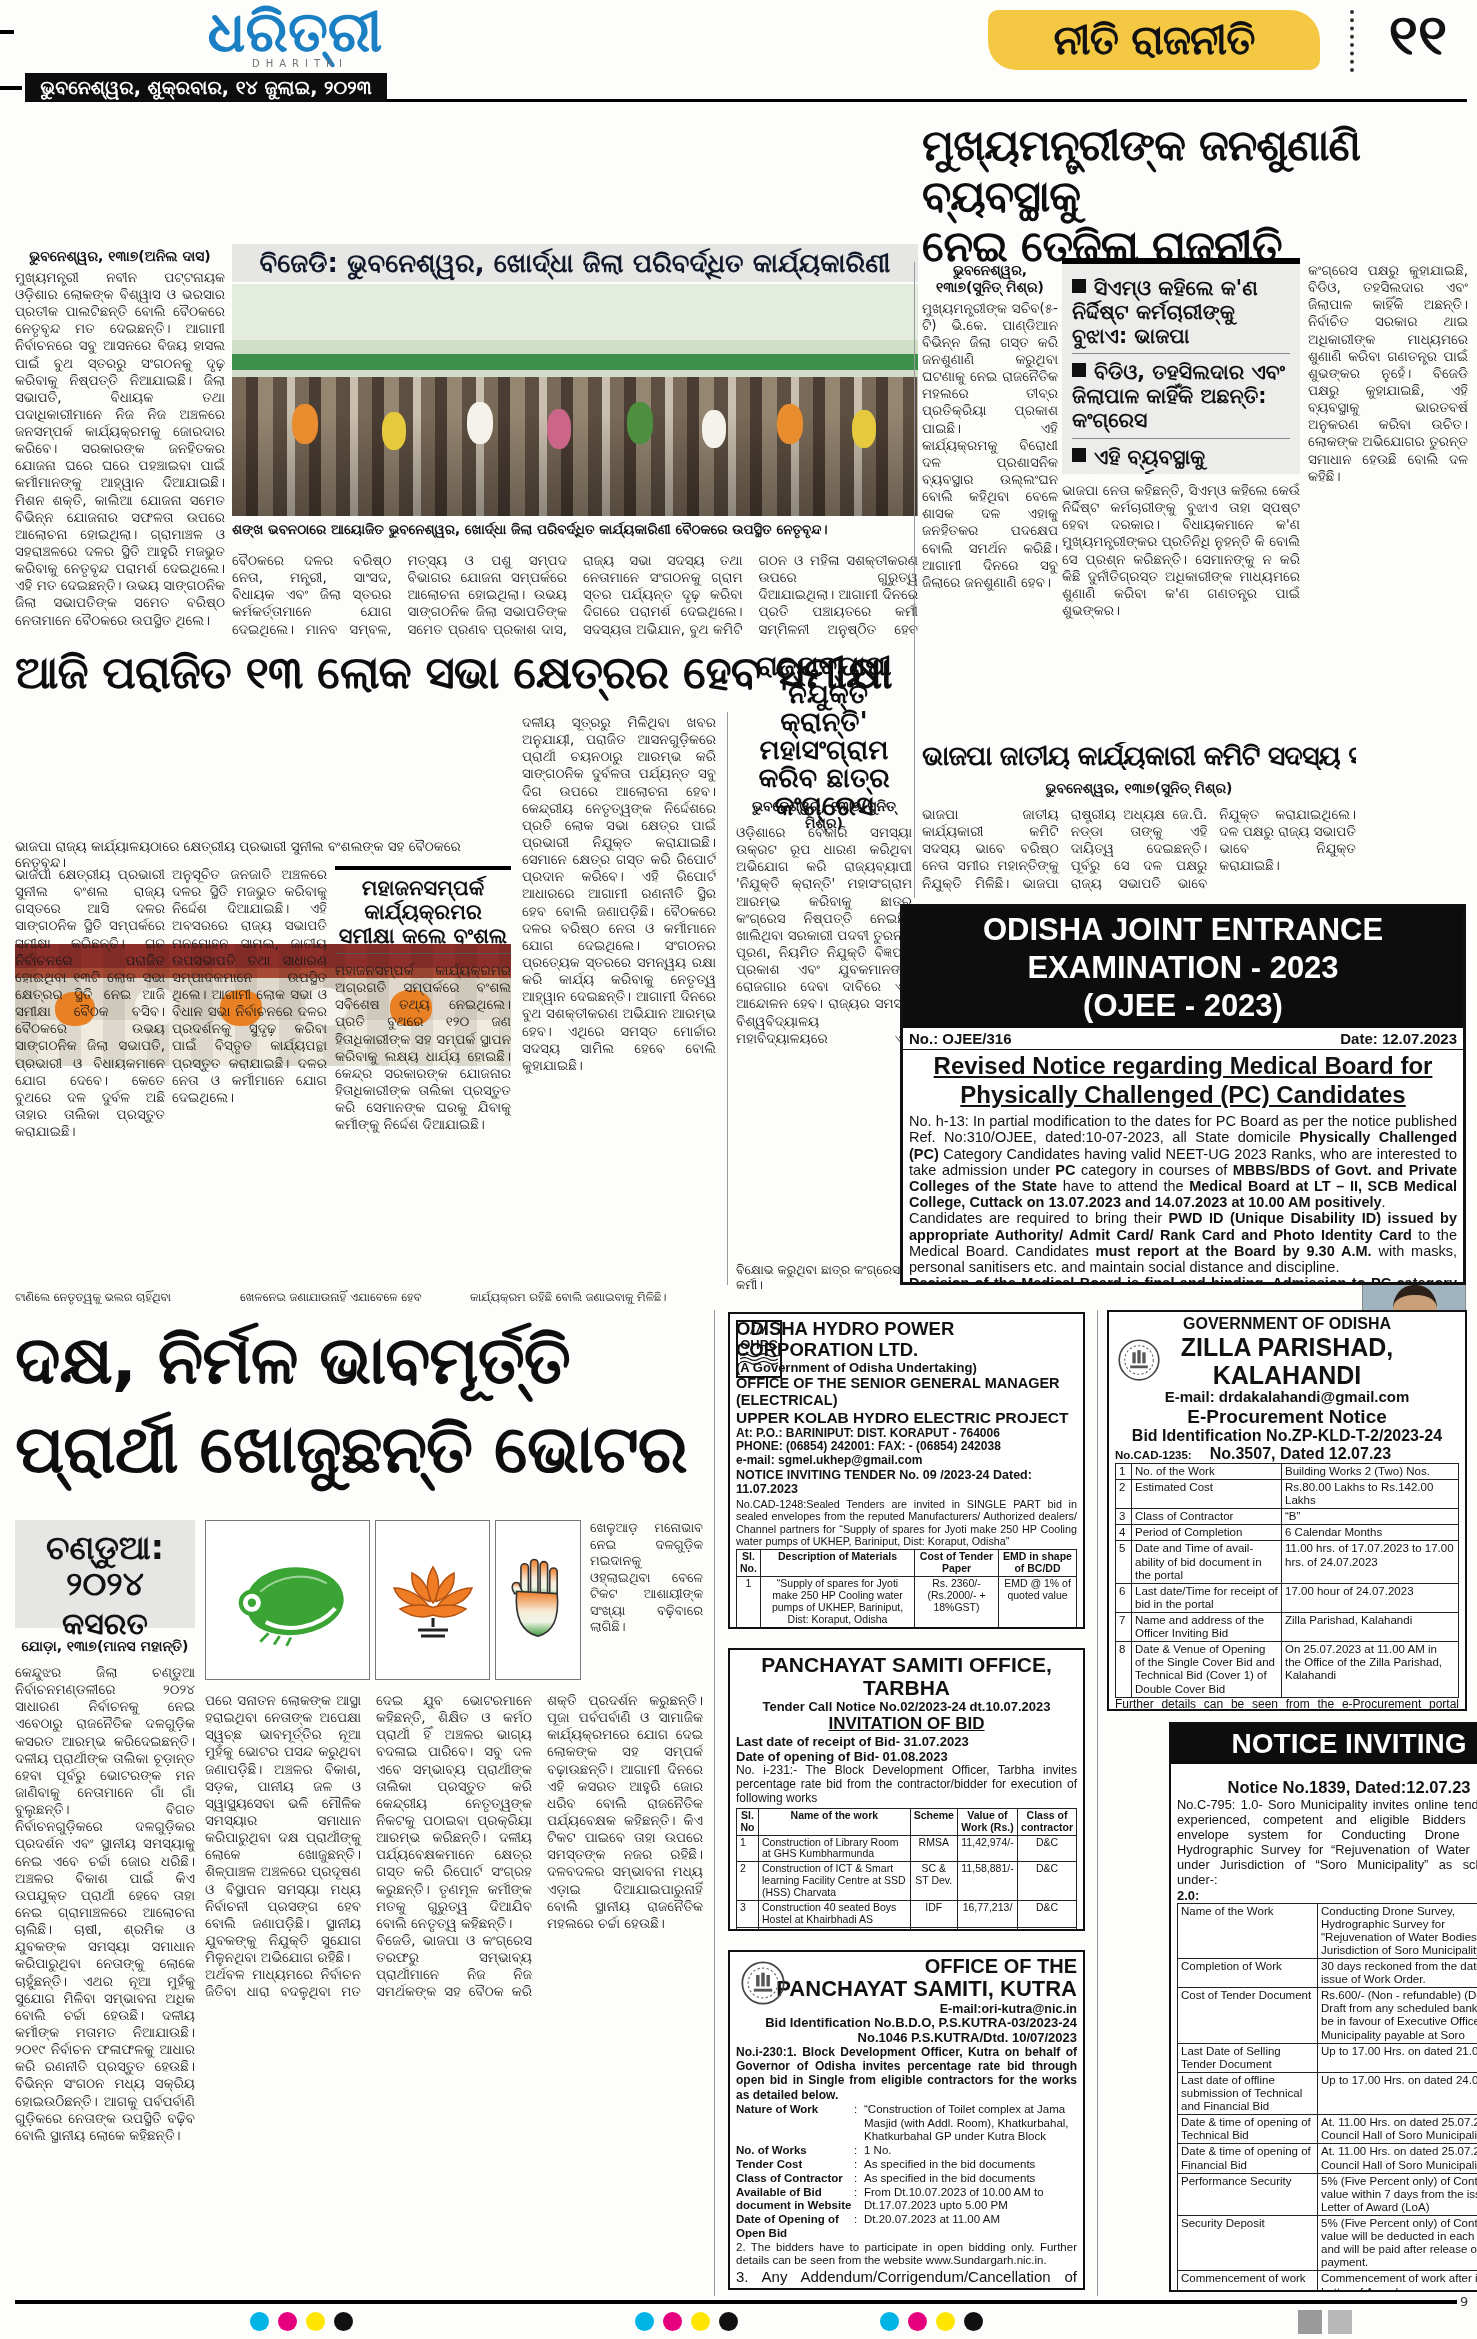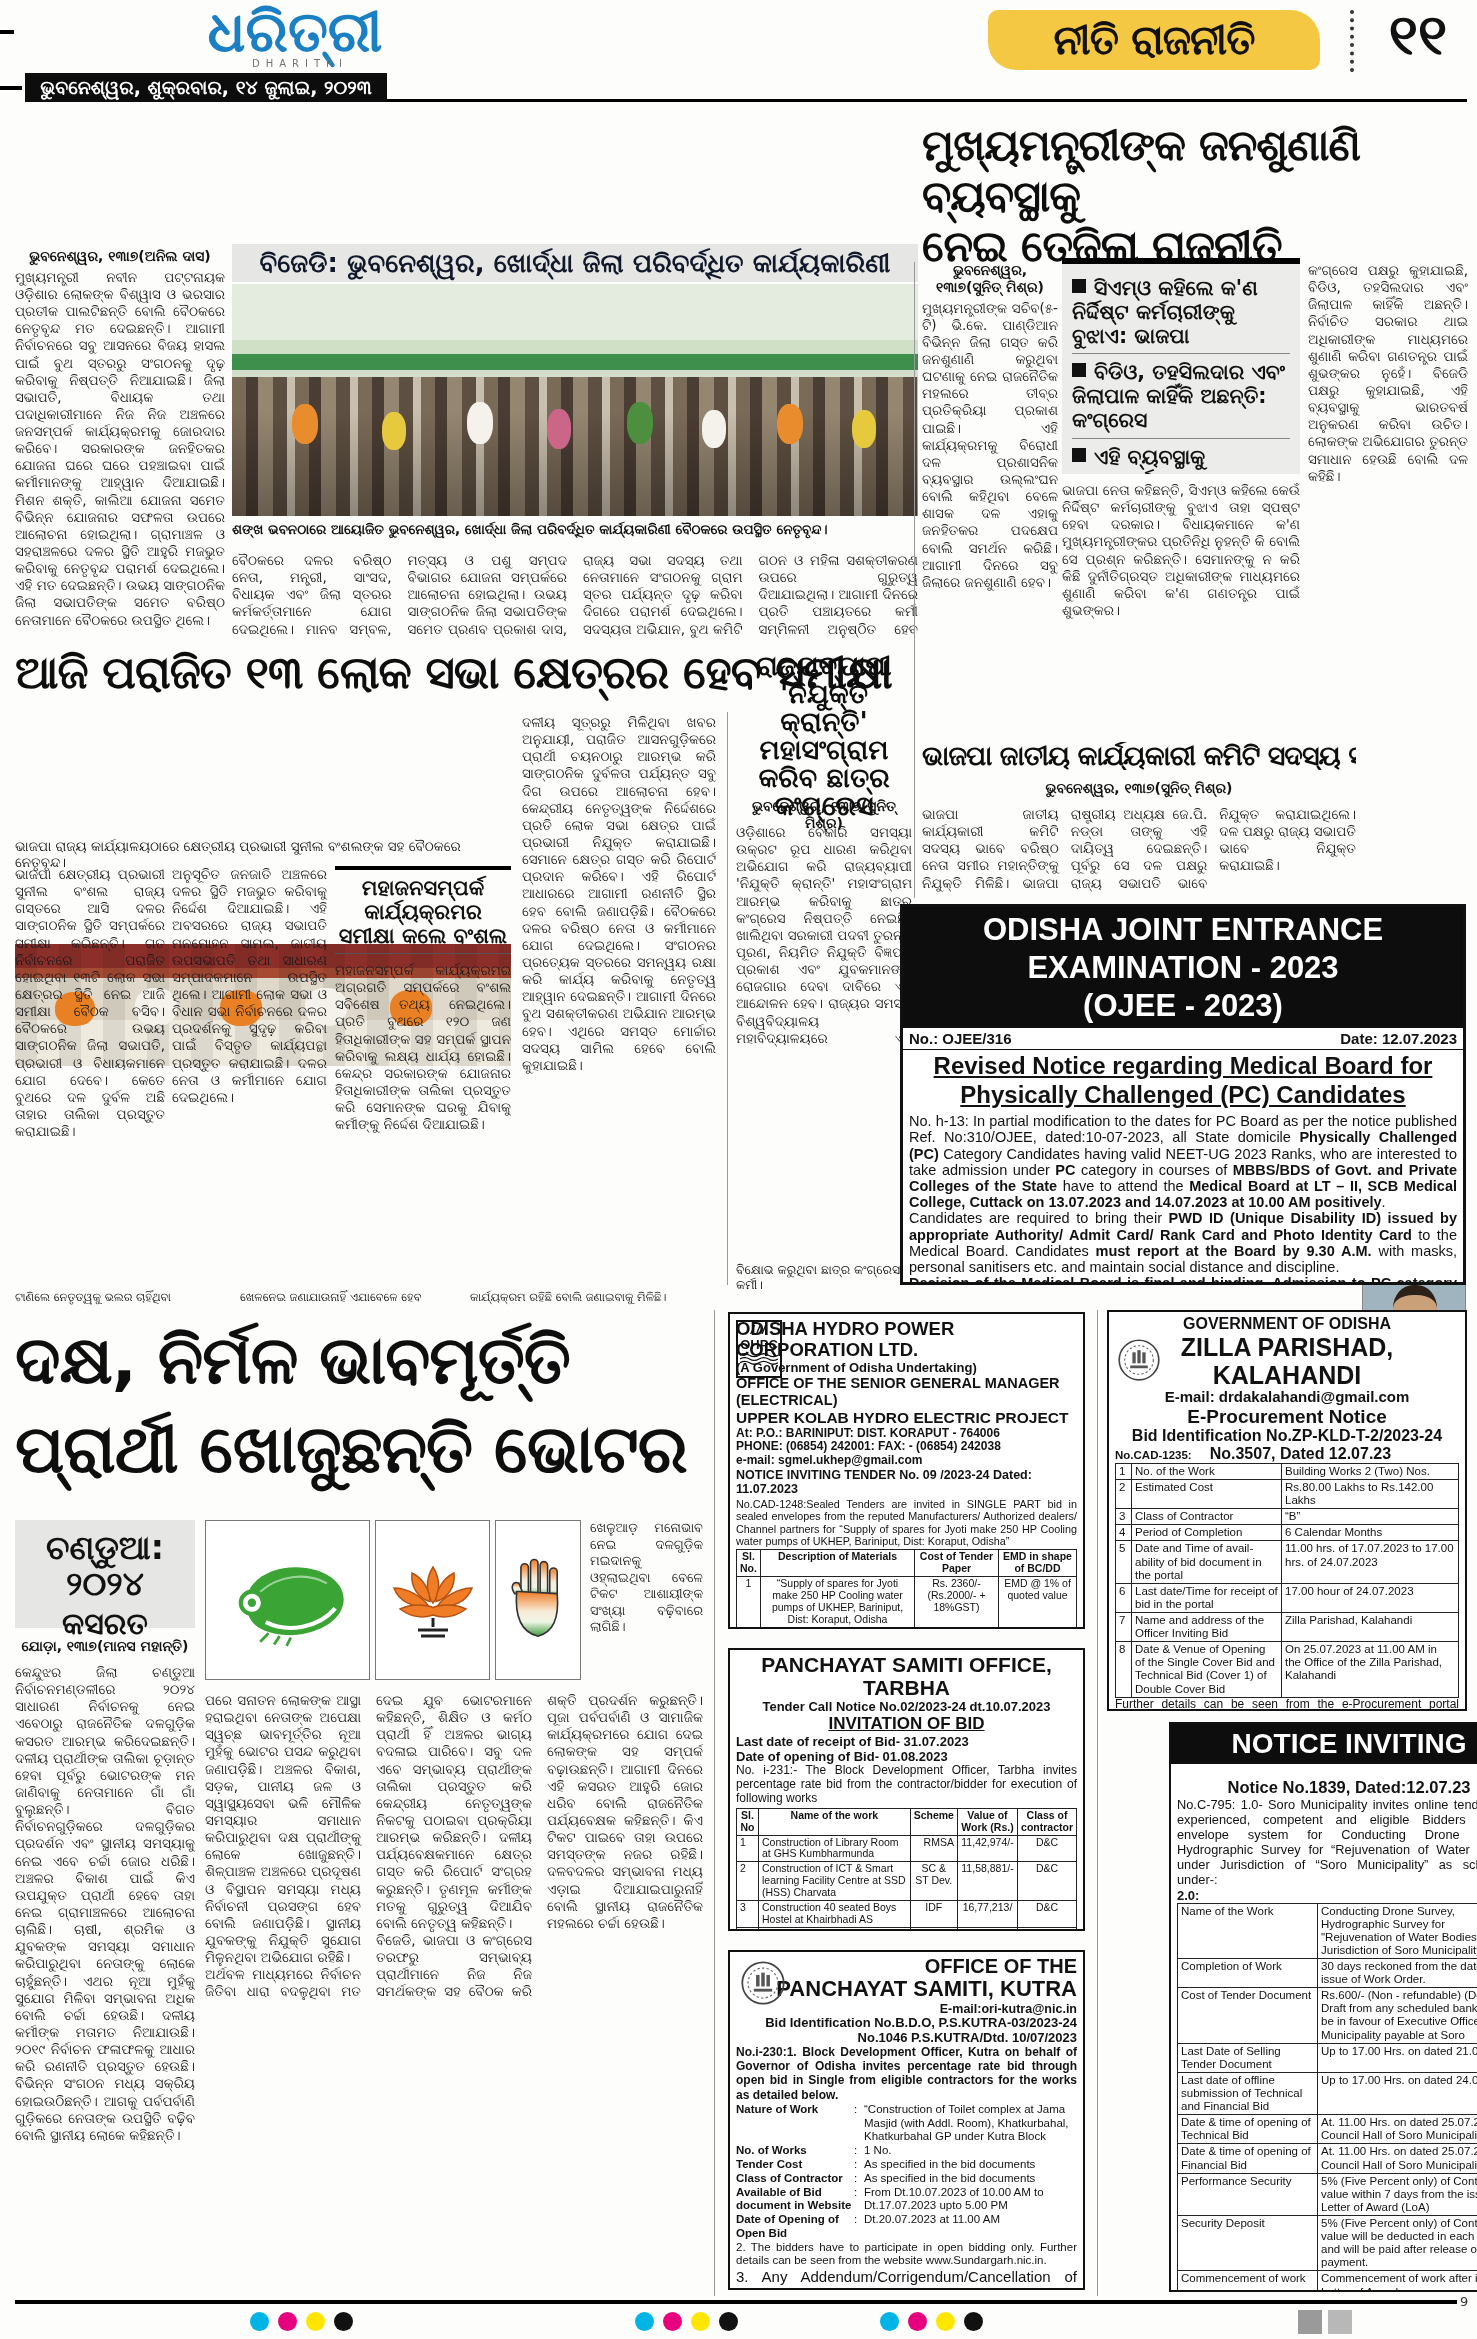--- a/index.html
+++ b/index.html
@@ -288,21 +288,21 @@
           <tr>
         <th style="width:22px;font-size:10.5px">Sl. No</th>
         <th style="font-size:10.5px">Name of the work</th>
         <th style="width:46px;font-size:10.5px">Scheme</th>
         <th style="width:58px;font-size:10.5px">Value of Work (Rs.)</th>
         <th style="width:56px;font-size:10.5px">Class of contractor</th>
       </tr>
       <tr>
             <td style="font-size:10.5px">1</td>
             <td style="font-size:10.5px">Construction of Library Room at GHS Kumbharmunda</td>
-            <td style="text-align:right;font-size:10.5px">RMSA</td>
+            <td style="text-align:center;font-size:10.5px">RMSA</td>
             <td style="text-align:center;font-size:10.5px">11,42,974/-</td>
             <td style="text-align:center;font-size:10.5px">D&amp;C</td>
           </tr>
       <tr>
             <td style="font-size:10.5px">2</td>
             <td style="font-size:10.5px">Construction of ICT &amp; Smart learning Facility Centre at SSD (HSS) Charvata</td>
             <td style="text-align:center;font-size:10.5px">SC &amp; ST Dev.</td>
             <td style="text-align:center;font-size:10.5px">11,58,881/-</td>
             <td style="text-align:center;font-size:10.5px">D&amp;C</td>
           </tr>

